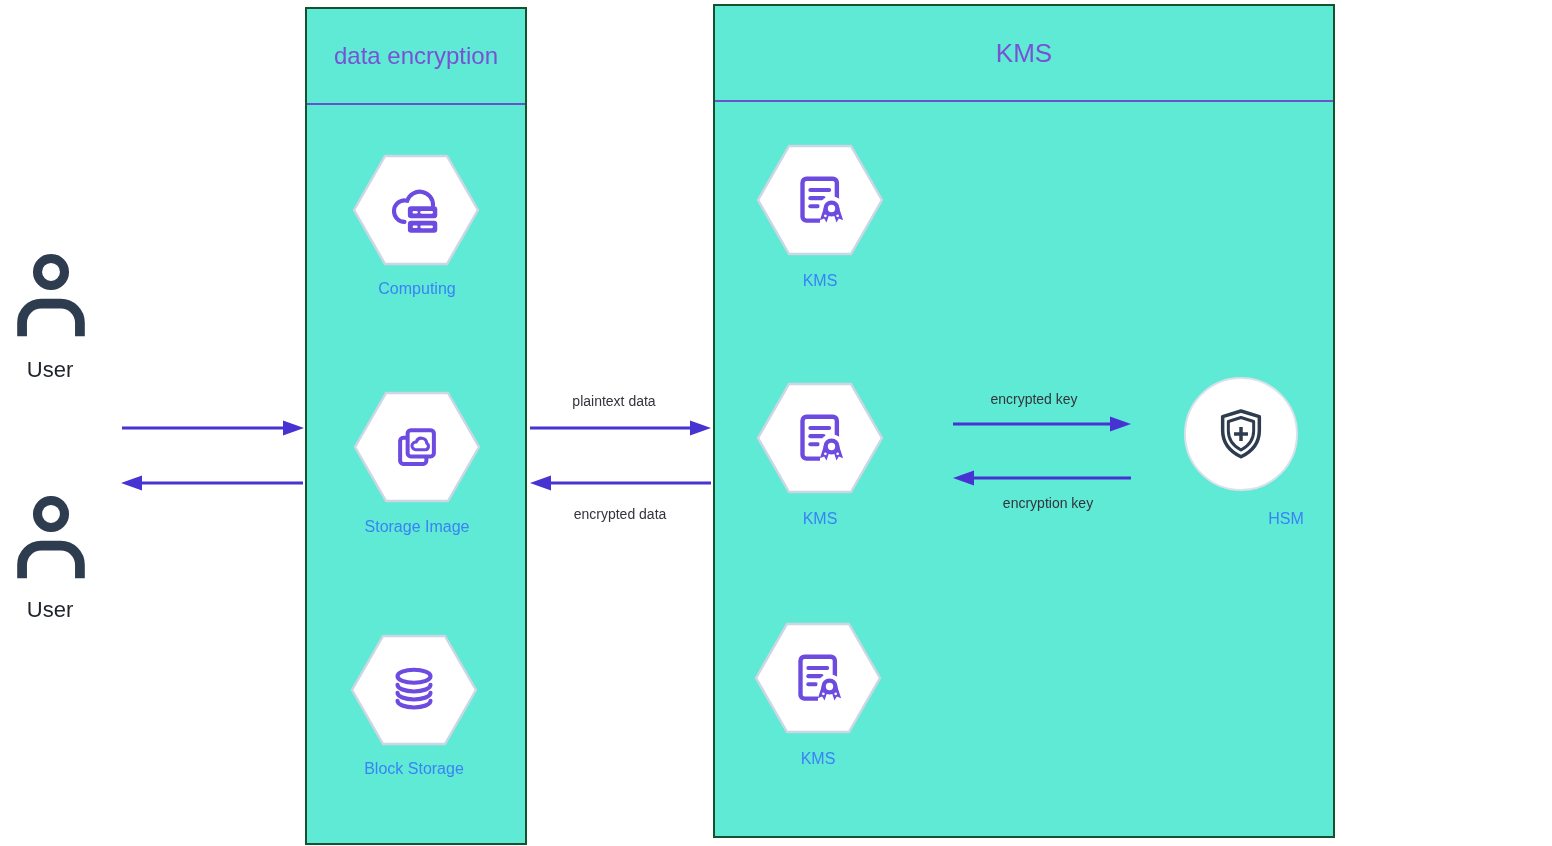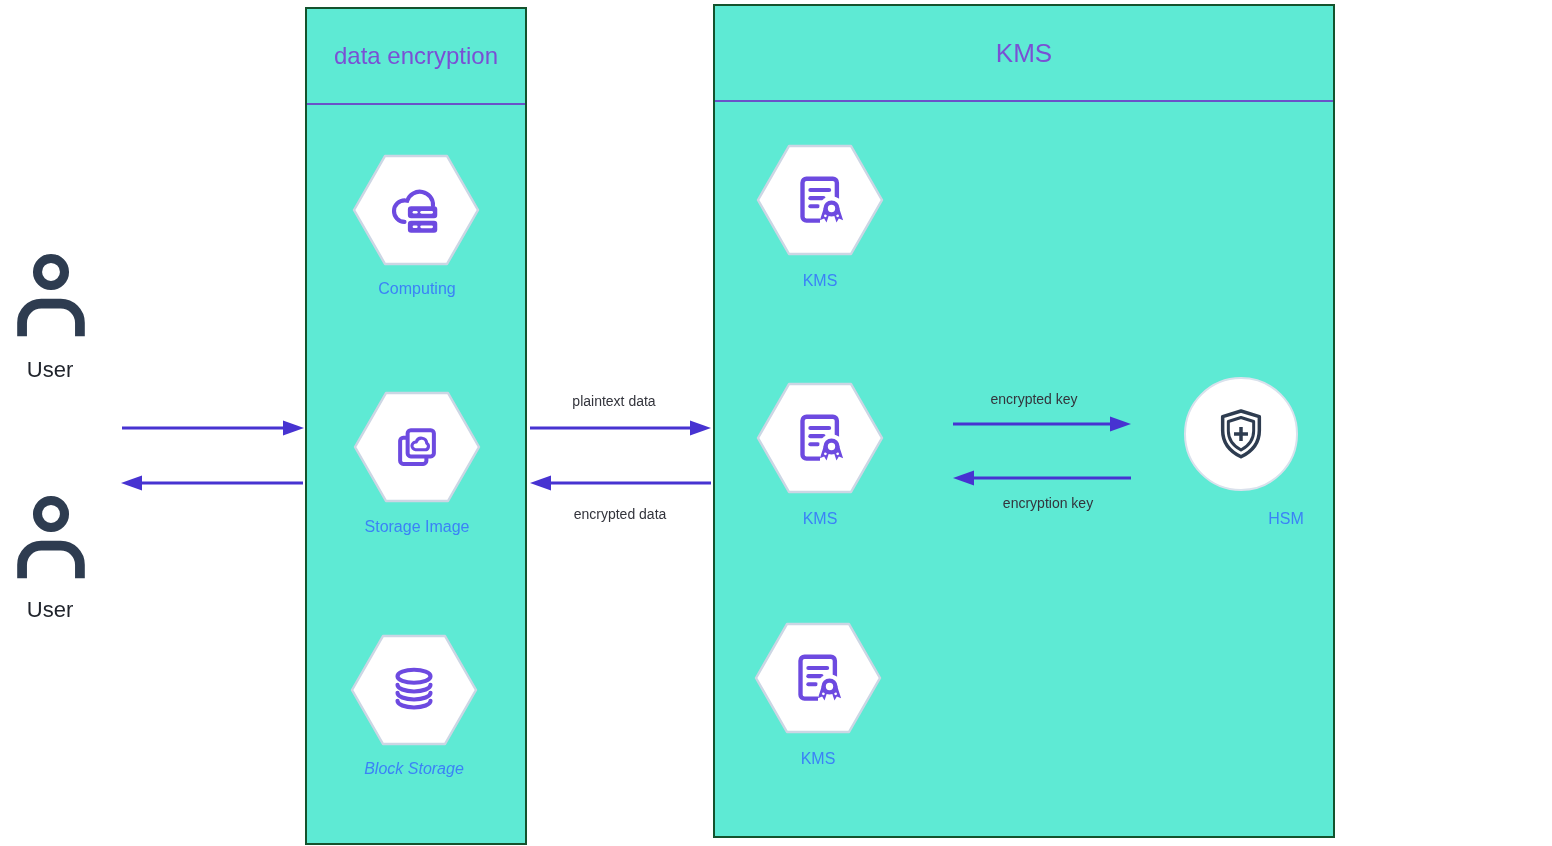--- a/index.html
+++ b/index.html
@@ -120,21 +120,21 @@
     </svg>
     <svg class="glyph" width="60" height="60" viewBox="0 0 48 48">
       <g fill="none" stroke="#6d4ae0" stroke-width="3.3" stroke-linecap="round">
         <ellipse cx="24" cy="13" rx="13.2" ry="5.2"></ellipse>
         <path d="M10.8,19.8 a13.2,5.4 0 0 0 26.4,0"></path>
         <path d="M10.8,26.2 a13.2,5.4 0 0 0 26.4,0"></path>
         <path d="M10.8,32.6 a13.2,5.4 0 0 0 26.4,0"></path>
       </g>
     </svg>
   </div>
-  <div class="node-label" style="left:414px;top:760px;font-style:italic;">Block Storage</div>
+  <div class="node-label" style="left:414px;top:760px;">Block Storage</div>
 
   <svg class="arrow" style="left:530px;top:420px;" width="181" height="16">
     <line x1="0" y1="8" x2="162" y2="8"></line>
       <polygon points="160,0.5 181,8 160,15.5"></polygon>
   </svg>
   <div class="flow-label" style="left:614px;top:393px;">plaintext data</div>
   <svg class="arrow" style="left:530px;top:475px;" width="181" height="16">
     <line x1="181" y1="8" x2="19" y2="8"></line>
       <polygon points="21,0.5 0,8 21,15.5"></polygon>
   </svg>

